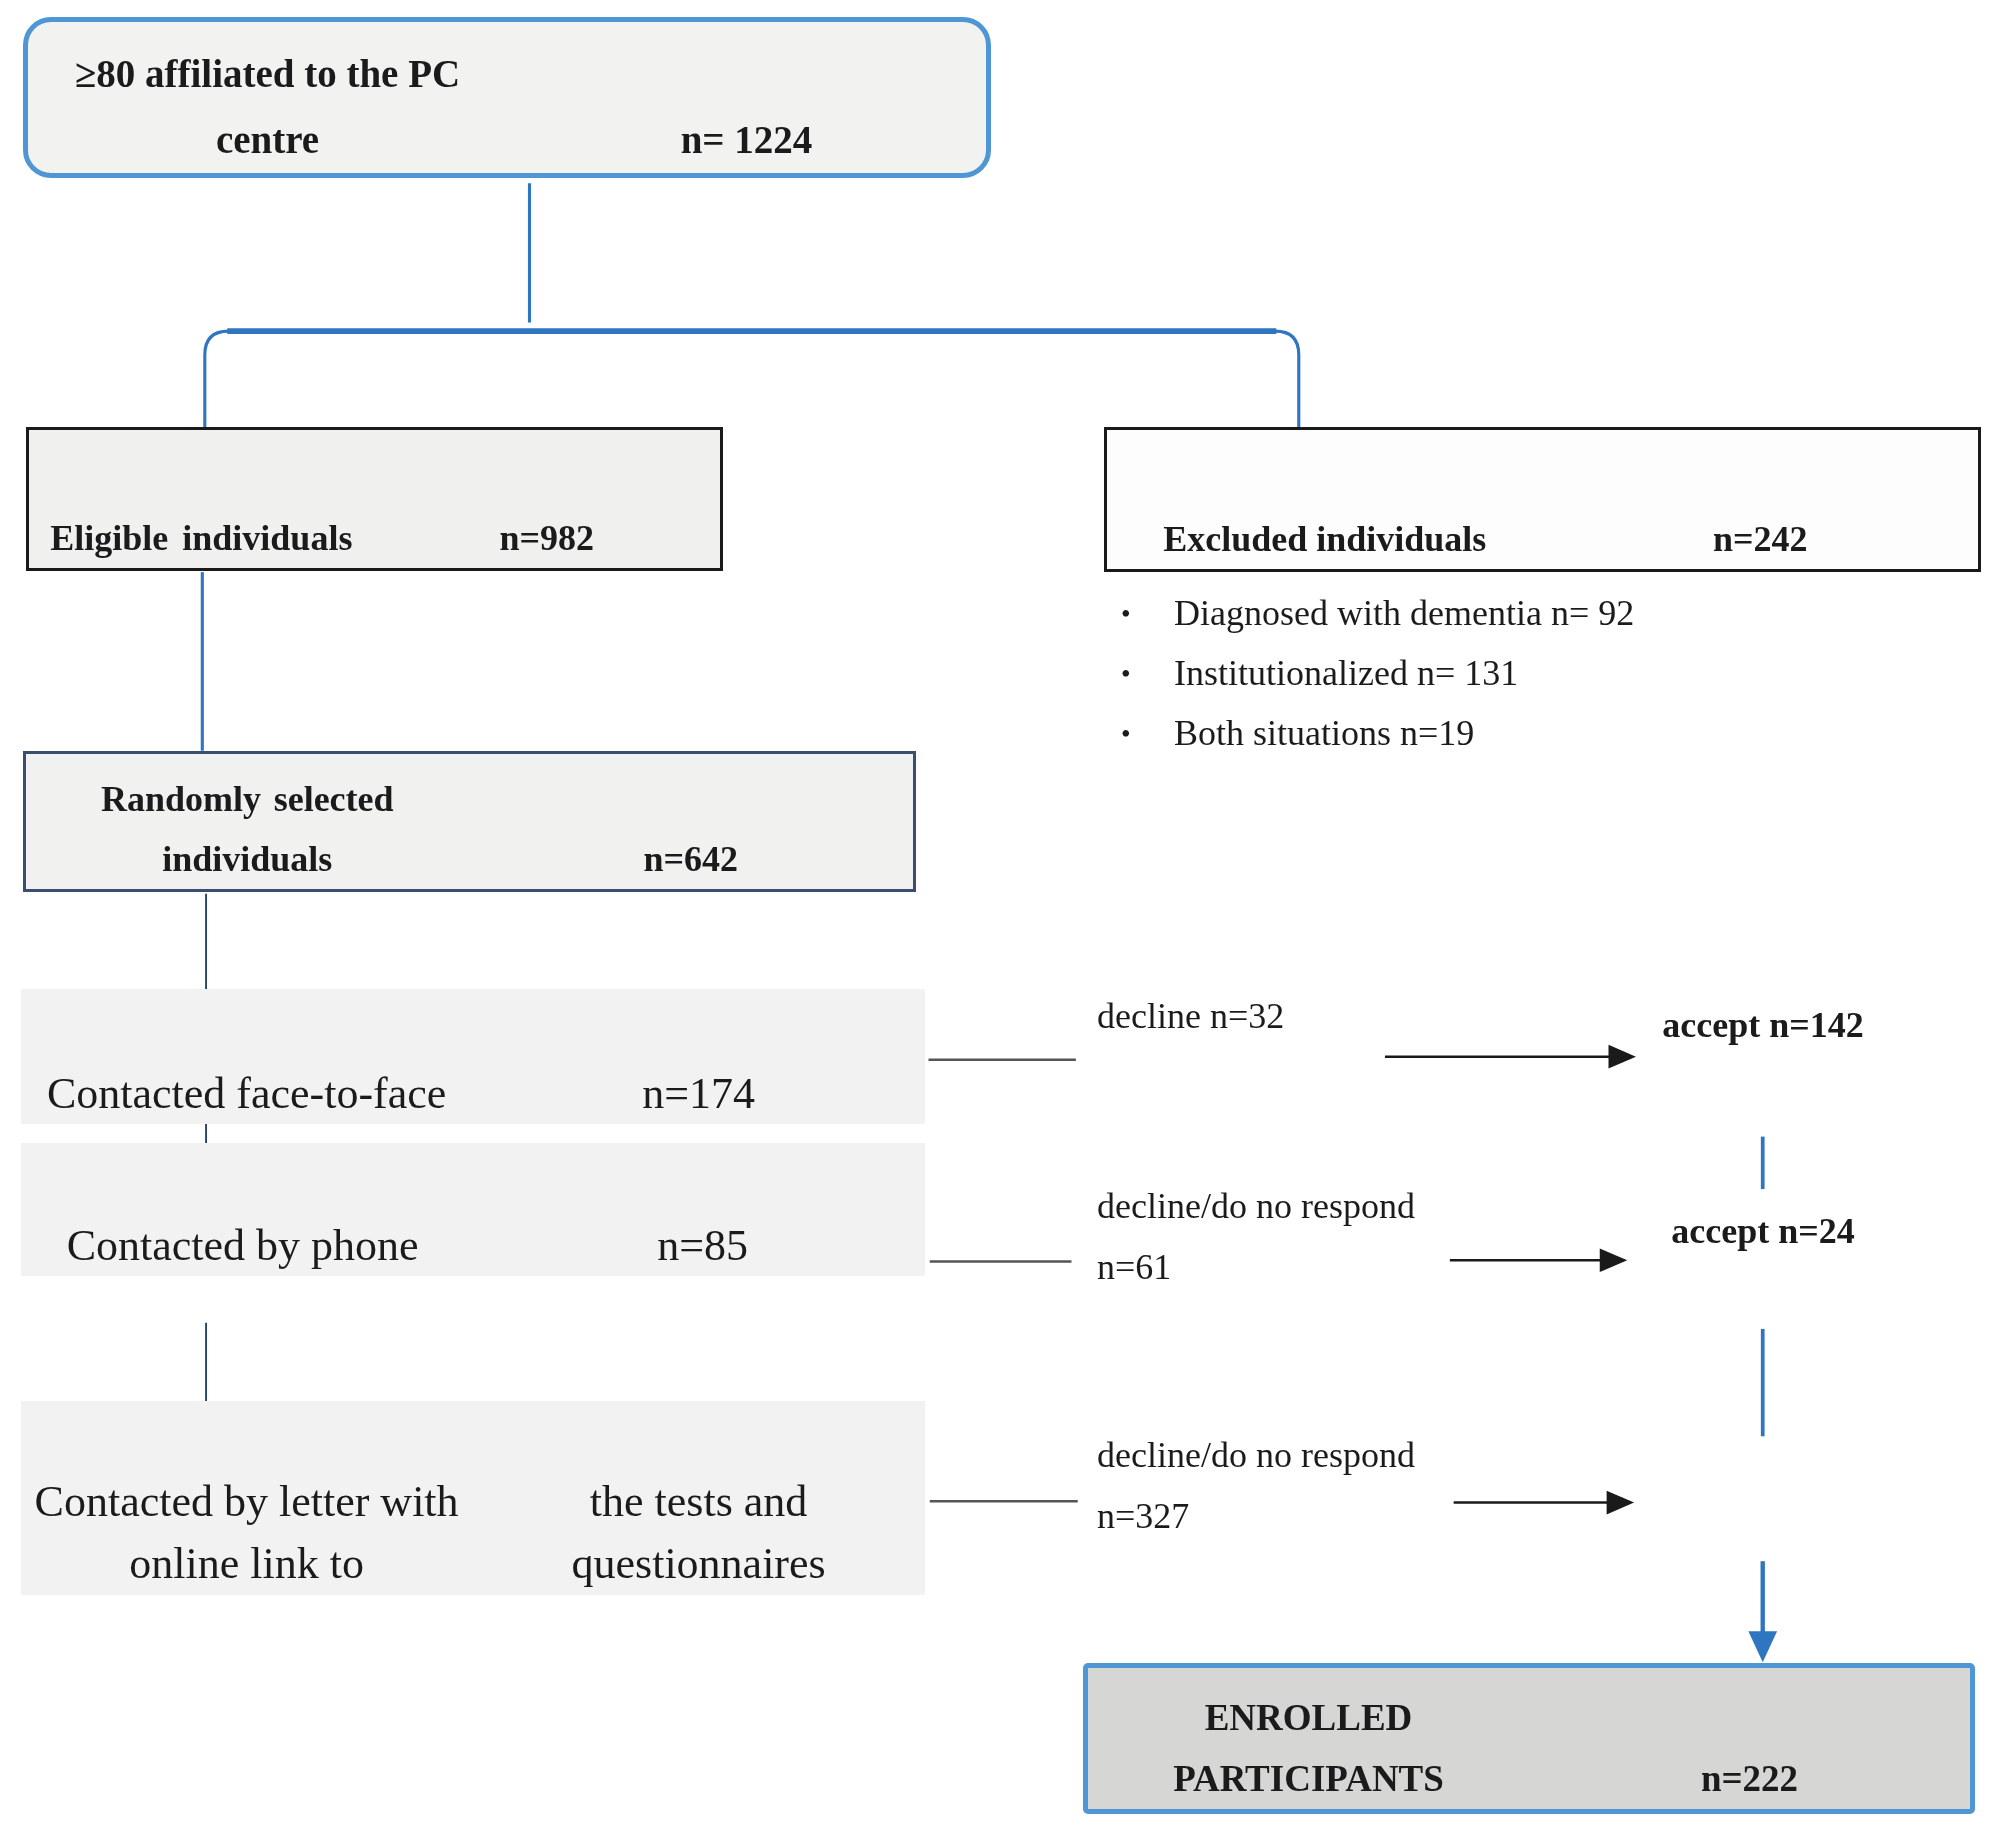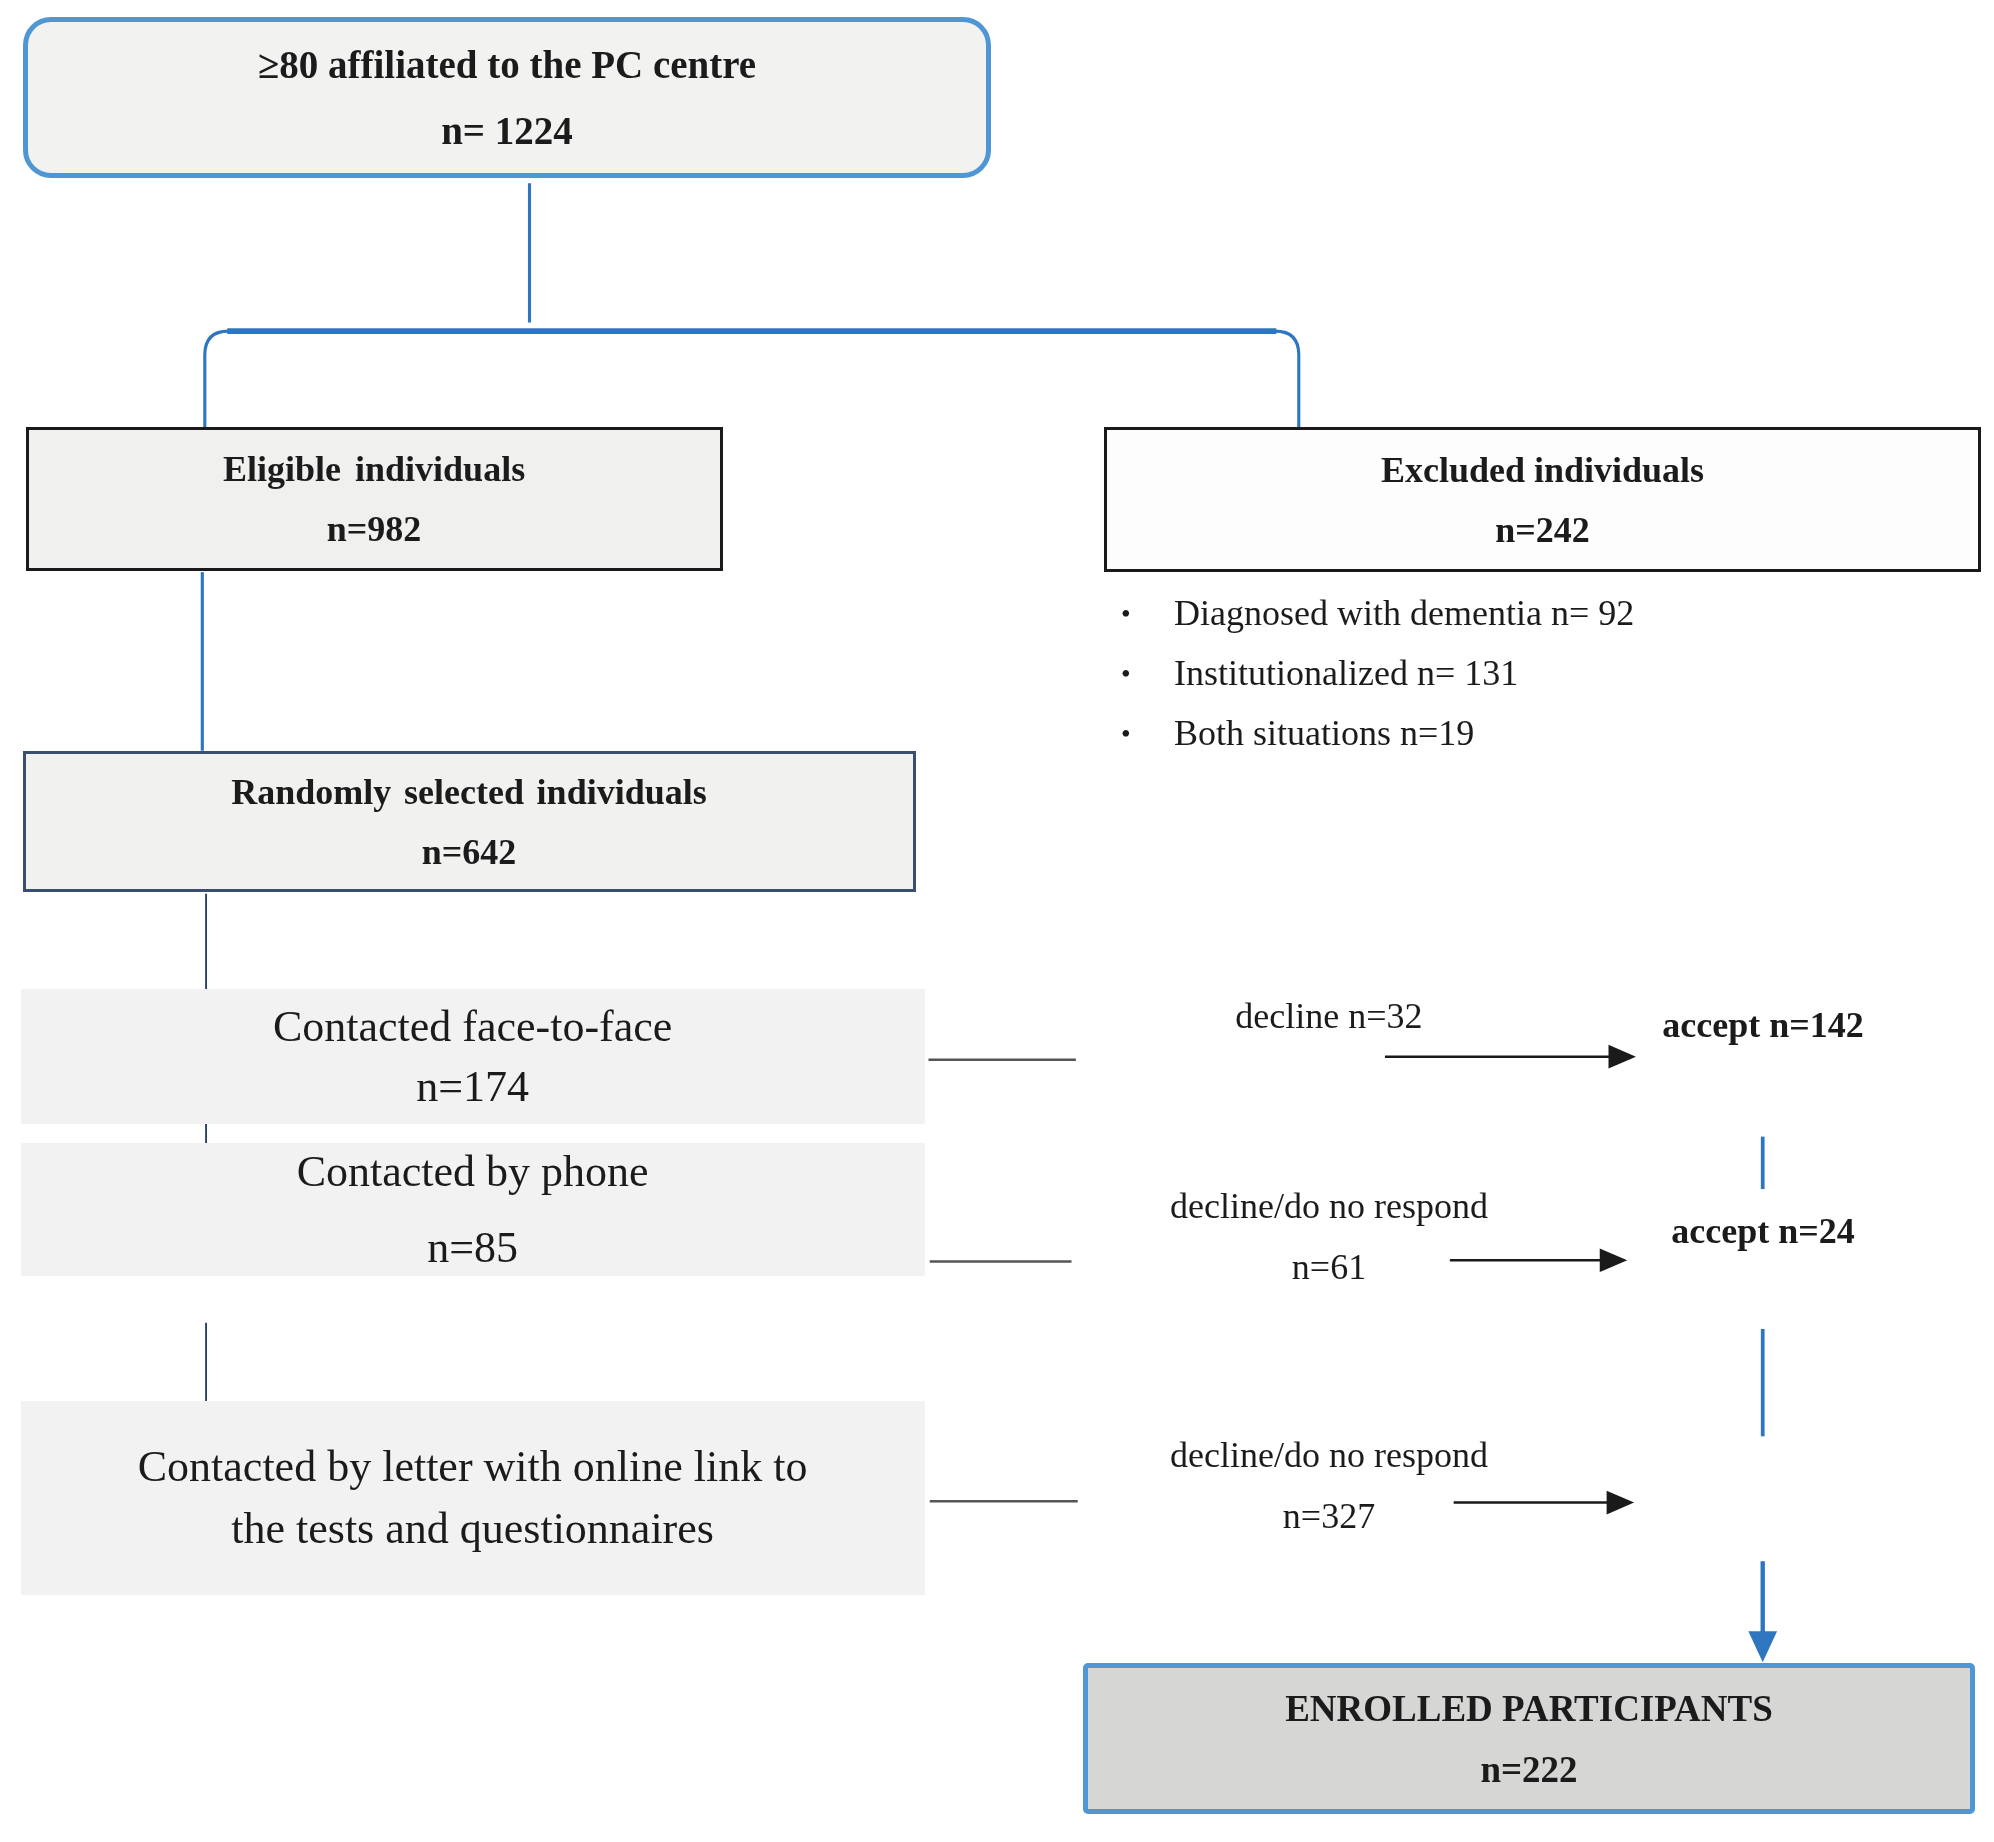--- a/index.html
+++ b/index.html
@@ -33,23 +33,23 @@
   }
   .connectors .blue{stroke:var(--connector_blue);fill:none;}
   .connectors .blue-fill{fill:var(--connector_blue);stroke:none;}
   .connectors .navy{stroke:var(--navy_line);fill:none;}
   .connectors .gray{stroke:var(--gray_line);fill:none;}
   .connectors .black{stroke:#1a1a1a;fill:none;}
   .connectors .black-fill{fill:#1a1a1a;stroke:none;}
   .box{
     position:absolute;
     display:flex;
-    flex-direction:column;
+    flex-direction:row;
     justify-content:center;
-    align-items:flex-start;
+    align-items:flex-end;
     text-align:center;
   }
   .box .ln{display:block;width:100%;}
   .top-box{
     left:23px;top:17px;width:968px;height:161px;
     background:var(--light_fill);
     border:5px solid var(--box_border_blue);
     border-radius:28px;
     font-weight:bold;font-size:39px;line-height:66px;
   }
@@ -102,21 +102,21 @@
     width:53px;
     flex:0 0 53px;
     font-size:27.5px;
     line-height:41px;
   }
   .edge-label{
     position:absolute;
     font-size:36px;
     line-height:61px;
   }
-  .decline-label{text-align:center;width:350px;left:1154px;}
+  .decline-label{text-align:left;width:350px;left:1097px;}
   .accept-label{text-align:center;width:250px;left:1638px;font-weight:bold;}
   .decline-1{top:986px;}
   .decline-2{top:1176px;}
   .decline-3{top:1425px;}
   .accept-1{top:995px;}
   .accept-2{top:1201px;}
   .accept-3{top:1438px;}
 </style>
 </head>
 <body>

